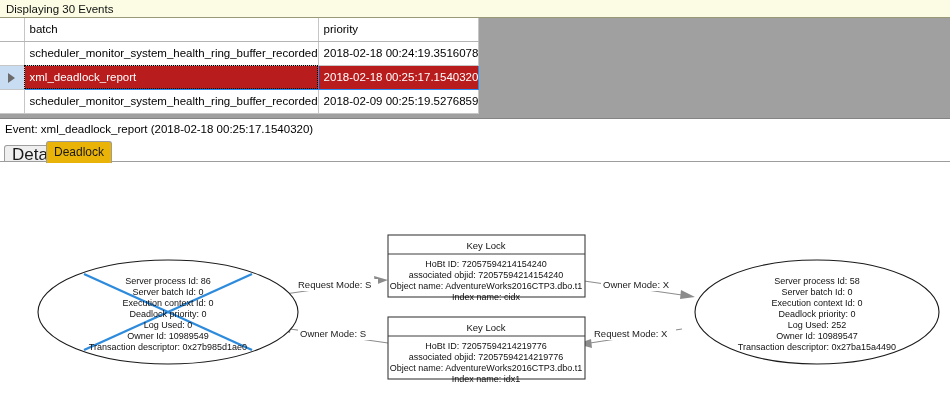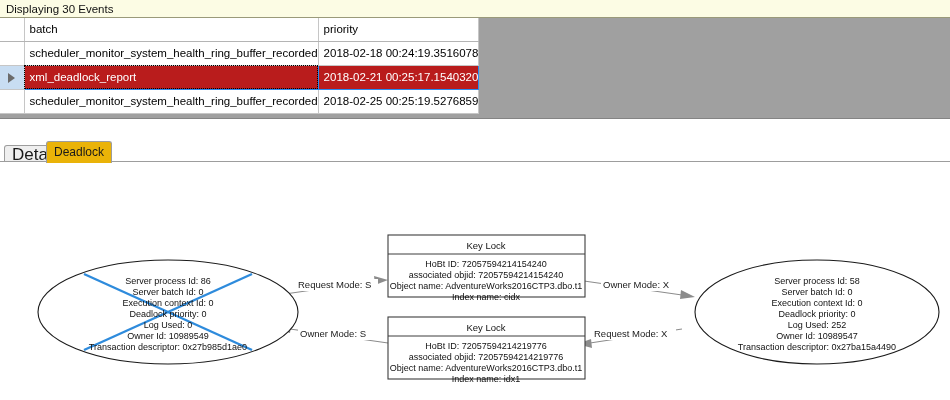--- a/index.html
+++ b/index.html
@@ -237,31 +237,34 @@
         <tr>
           <td class="sel-cell"></td>
           <td>scheduler_monitor_system_health_ring_buffer_recorded</td>
           <td>2018-02-18 00:24:19.3516078</td>
         </tr>
         <tr class="selected">
           <td class="sel-cell">
             <span class="row-arrow"></span>
           </td>
           <td class="focus-cell">xml_deadlock_report</td>
-          <td>2018-02-21 00:25:17.1540320</td>
+          <td>2018-02-18 00:25:17.1540320</td>
         </tr>
         <tr>
           <td class="sel-cell"></td>
           <td>scheduler_monitor_system_health_ring_buffer_recorded</td>
-          <td>2018-02-25 00:25:19.5276859</td>
+          <td>2018-02-09 00:25:19.5276859</td>
         </tr>
       </tbody>
     </table>
   </div>
 
+  <div class="event-header">
+    <span>Event: xml_deadlock_report (2018-02-18 00:25:17.1540320)</span>
+  </div>
 
   <div class="tabstrip">
     <div class="tab inactive">Details</div>
     <div class="tab active">Deadlock</div>
   </div>
 
   <div class="canvas">
     <svg class="svg-layer" width="950" height="238" viewBox="0 0 950 238">
 
       <g>

